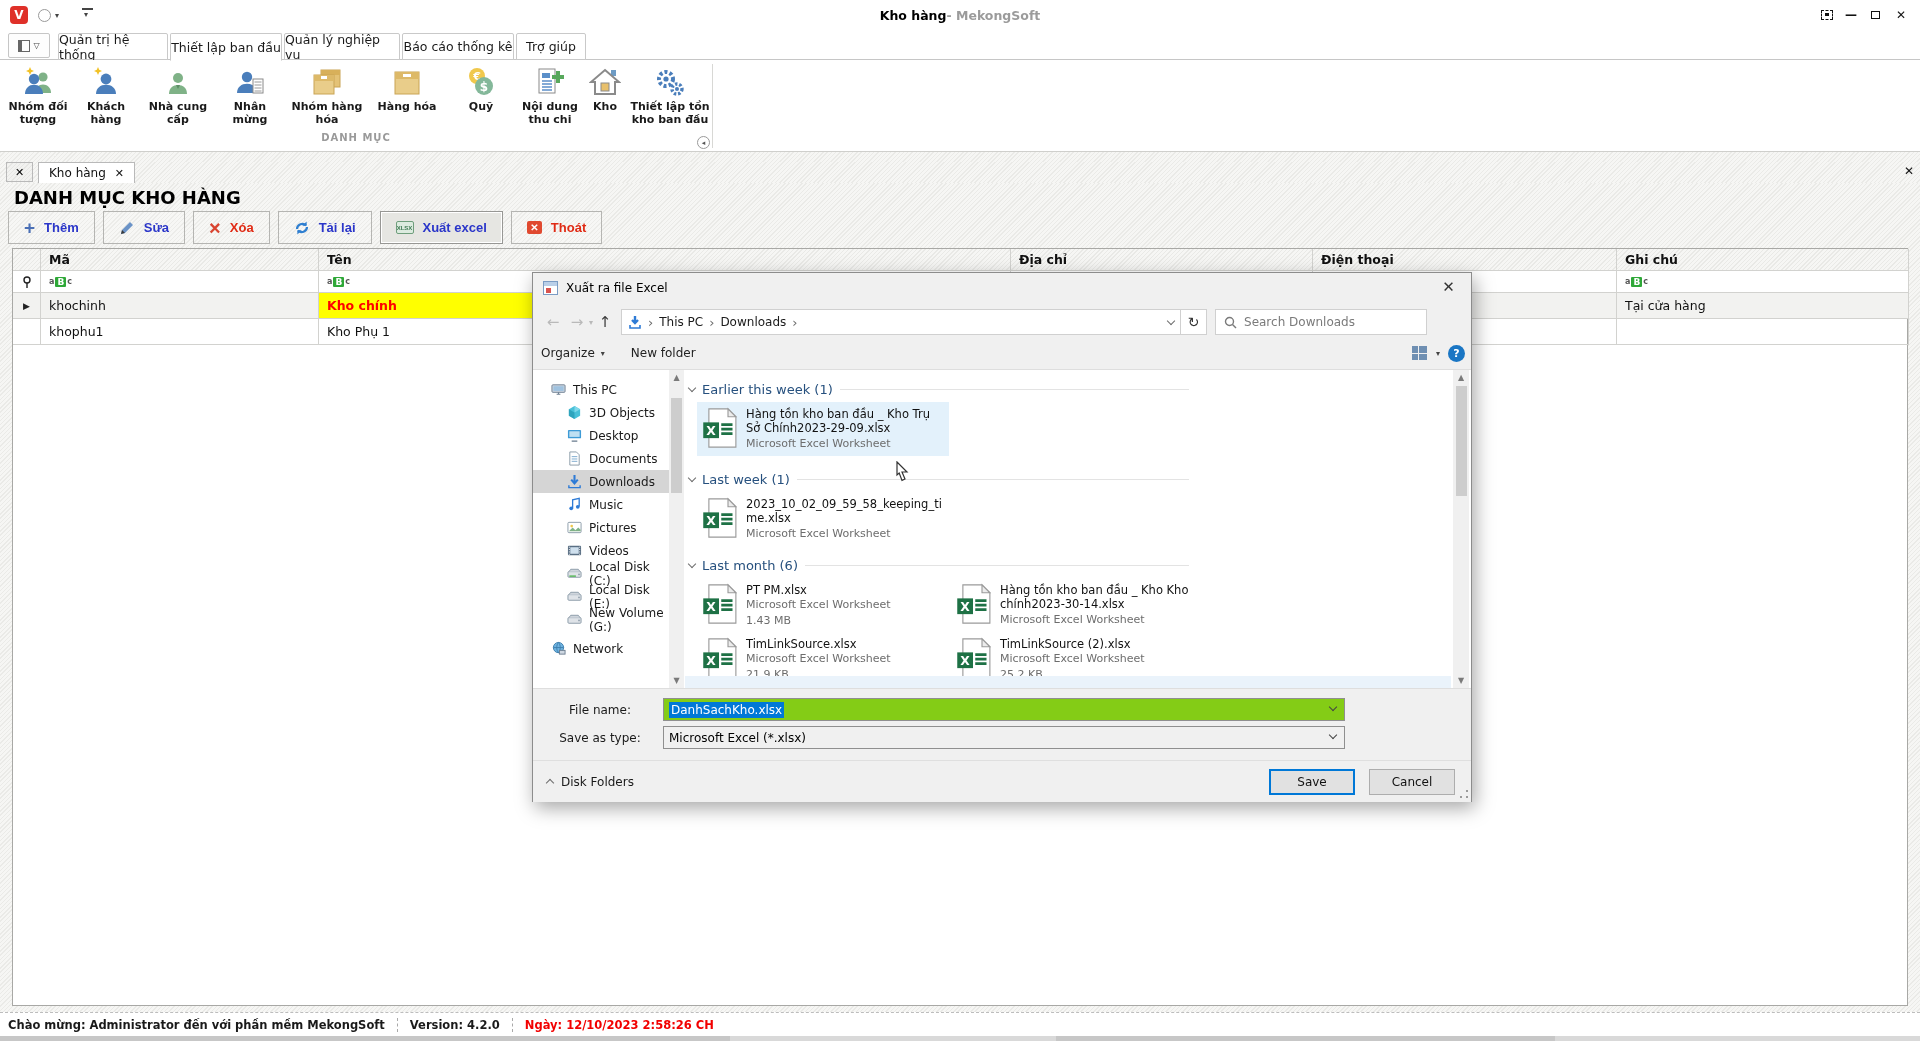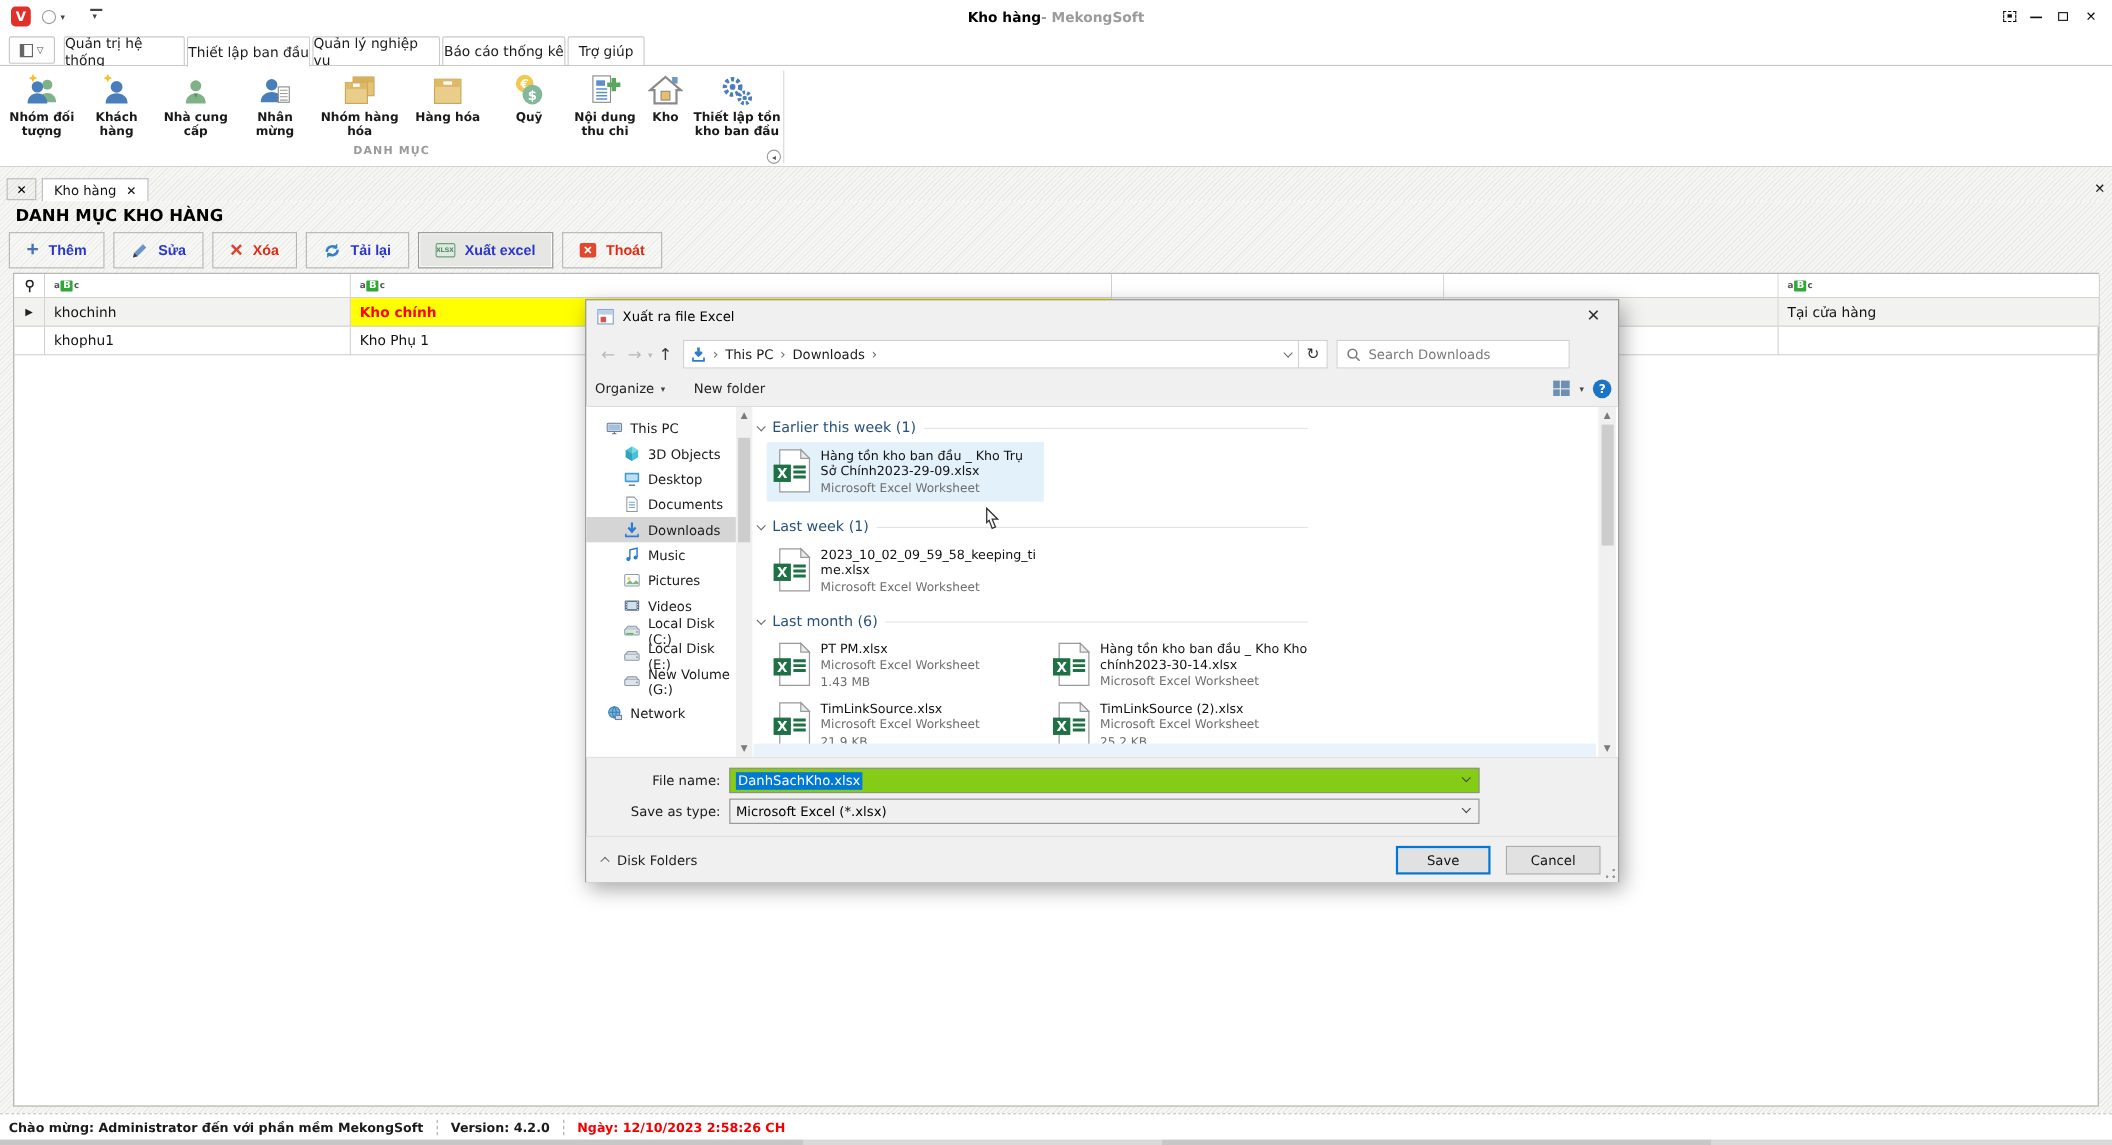--- a/index.html
+++ b/index.html
@@ -34,21 +34,21 @@
   .collapse-circle{left:697px;top:76px;width:13px;height:13px;border:1px solid #9a9a9a;border-radius:50%;display:flex;align-items:center;justify-content:center;font-size:7px;color:#555;}
   
   #hatchstrip{left:0;top:152px;width:1920px;height:10px;}
   #doctabs{left:0;top:162px;width:1920px;height:21px;}
   .closetab{left:6px;top:0;width:27px;height:20px;border:1px solid #b9b9b9;display:flex;align-items:center;justify-content:center;font-weight:bold;font-size:11px;background:repeating-linear-gradient(315deg,#f2f2f0 0 2px,#e6e6e3 2px 3px);}
   .doctab{left:38px;top:0;height:21px;padding:0 10px;border:1px solid #b9b9b9;border-bottom:none;background:#fff;display:flex;align-items:center;gap:9px;font-size:12px;color:#111;}
   .tab-x{font-weight:bold;font-size:11px;color:#111;}
   .far-x{right:6px;top:2px;font-weight:bold;font-size:12px;color:#111;}
   
   #content{left:0;top:183px;width:1920px;height:829px;}
-  #pagetitle{left:14px;top:4px;font-size:15px;font-weight:bold;color:#000;}
+  #pagetitle{left:14px;top:4px;font-size:18px;font-weight:bold;color:#000;}
   #toolbar{left:8px;top:28px;display:flex;gap:8px;}
   .tbtn{height:33px;display:inline-flex;align-items:center;gap:9px;padding:0 15px;border:1px solid #b5b5b2;background:repeating-linear-gradient(315deg,#f7f7f5 0 2px,#ececE9 2px 3px);font-size:13px;font-weight:bold;}
   .tbtn.blue{color:#2b36c9;}  .tbtn.red{color:#e02b15;}
   .tbtn.pressed{background:#e6e6e2;border-color:#979794;box-shadow:inset 0 0 0 1px #fff;}
   .tico{font-size:16px;line-height:1;font-weight:bold;}
   .ico-plus:before{content:"+";color:#4a6fb5;font-size:19px;}
   .ico-del:before{content:"×";color:#d9432f;font-size:20px;}
   .exitbox{width:15px;height:13px;background:#e0492f;border-radius:2px;color:#fff;font-size:10px;font-weight:bold;display:flex;align-items:center;justify-content:center;}
   .xlsxbox{width:18px;height:13px;background:#dcebdf;border:1px solid #6f9e7c;border-radius:2px;color:#3e7a52;font-size:6px;font-weight:bold;display:flex;align-items:center;justify-content:center;}
   
@@ -104,21 +104,21 @@
   .chv.up{transform:rotate(-135deg);margin-top:3px;}
   .fitem{position:absolute;width:252px;display:flex;gap:9px;padding:5px 4px;}
   .fitem.sel{background:#e3f1fb;}
   .fname{font-size:11.5px;color:#111;line-height:1.25;overflow-wrap:anywhere;max-width:195px;}
   .ftype,.fsize{font-size:11px;color:#6d6d6d;line-height:1.3;}
   .xlicon{flex:none;}
   #list-hscroll{left:152px;top:306px;width:766px;height:12px;background:#eaf3fb;}
   #list-vscroll{left:920px;top:0;width:16px;height:318px;background:#f0f0f0;}
   
   .frow{position:absolute;display:flex;align-items:center;}
-  .flabel{width:118px;text-align:right;padding-right:8px;color:#1a1a1a;}
+  .flabel{width:118px;text-align:center;padding-right:8px;color:#1a1a1a;}
   .combo{position:relative;height:23px;border:1px solid #8f8f8f;background:#84cc16;display:flex;align-items:center;padding:0 22px 0 5px;width:682px;}
   .combo.gray{background:#f0f0f0;}
   .combo .chv{position:absolute;right:8px;top:8px;border-color:#444;}
   .seltext{background:#0078d7;color:#fff;padding:1px 2px;font-size:12px;}
   #dlg-footer{left:0;top:487px;width:938px;height:42px;background:#f0f0f0;border-top:1px solid #dfdfdf;display:flex;align-items:center;}
   .hidefolders{display:flex;align-items:center;gap:8px;margin-left:14px;color:#1a1a1a;}
   .dbtn{width:86px;height:26px;display:flex;align-items:center;justify-content:center;background:#e1e1e1;border:1px solid #adadad;font-size:12px;color:#111;font-family:inherit;}
   .dbtn.default{border:2px solid #0078d7;}
   .grip{position:absolute;right:2px;bottom:2px;width:10px;height:10px;background:
     radial-gradient(circle at 8px 2px,#9a9a9a 1px,transparent 1.4px),
@@ -303,20 +303,28 @@
         <span class="xlsxbox">XLSX</span>
         <span>Xuất excel</span>
       </button>
     <button class="tbtn red">
         <span class="exitbox">✕</span>
         <span>Thoát</span>
       </button>
   </div>
 
   <div id="grid" class="abs">
+    <div class="grow ghead">
+      <div class="gcell"></div>
+      <div class="gcell">Mã</div>
+      <div class="gcell">Tên</div>
+      <div class="gcell">Địa chỉ</div>
+      <div class="gcell">Điện thoại</div>
+      <div class="gcell">Ghi chú</div>
+    </div>
     <div class="grow gfilter">
       <div class="gcell" style="justify-content:center;">
           <svg width="10" height="12" viewBox="0 0 10 12">
             <circle cx="5" cy="4" r="3" fill="none" stroke="#222" stroke-width="1.4"></circle>
             <path d="M5 7v5" stroke="#222" stroke-width="1.4"></path>
           </svg>
         </div>
       <div class="gcell">
           <span class="abc">
             <span>a</span>

